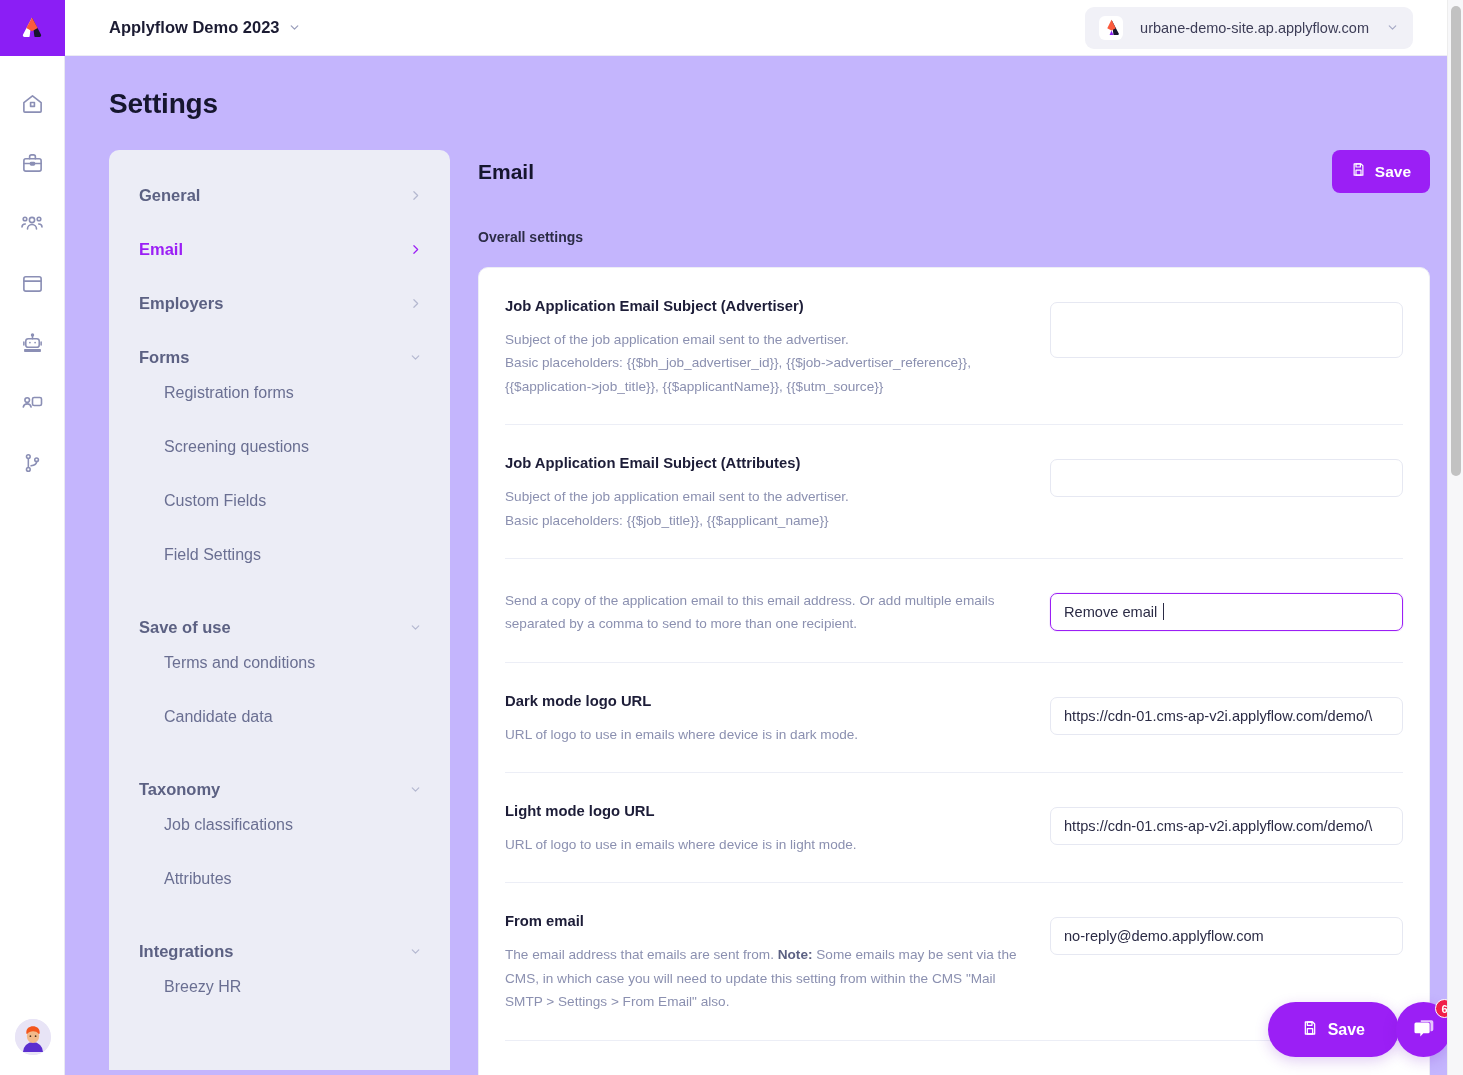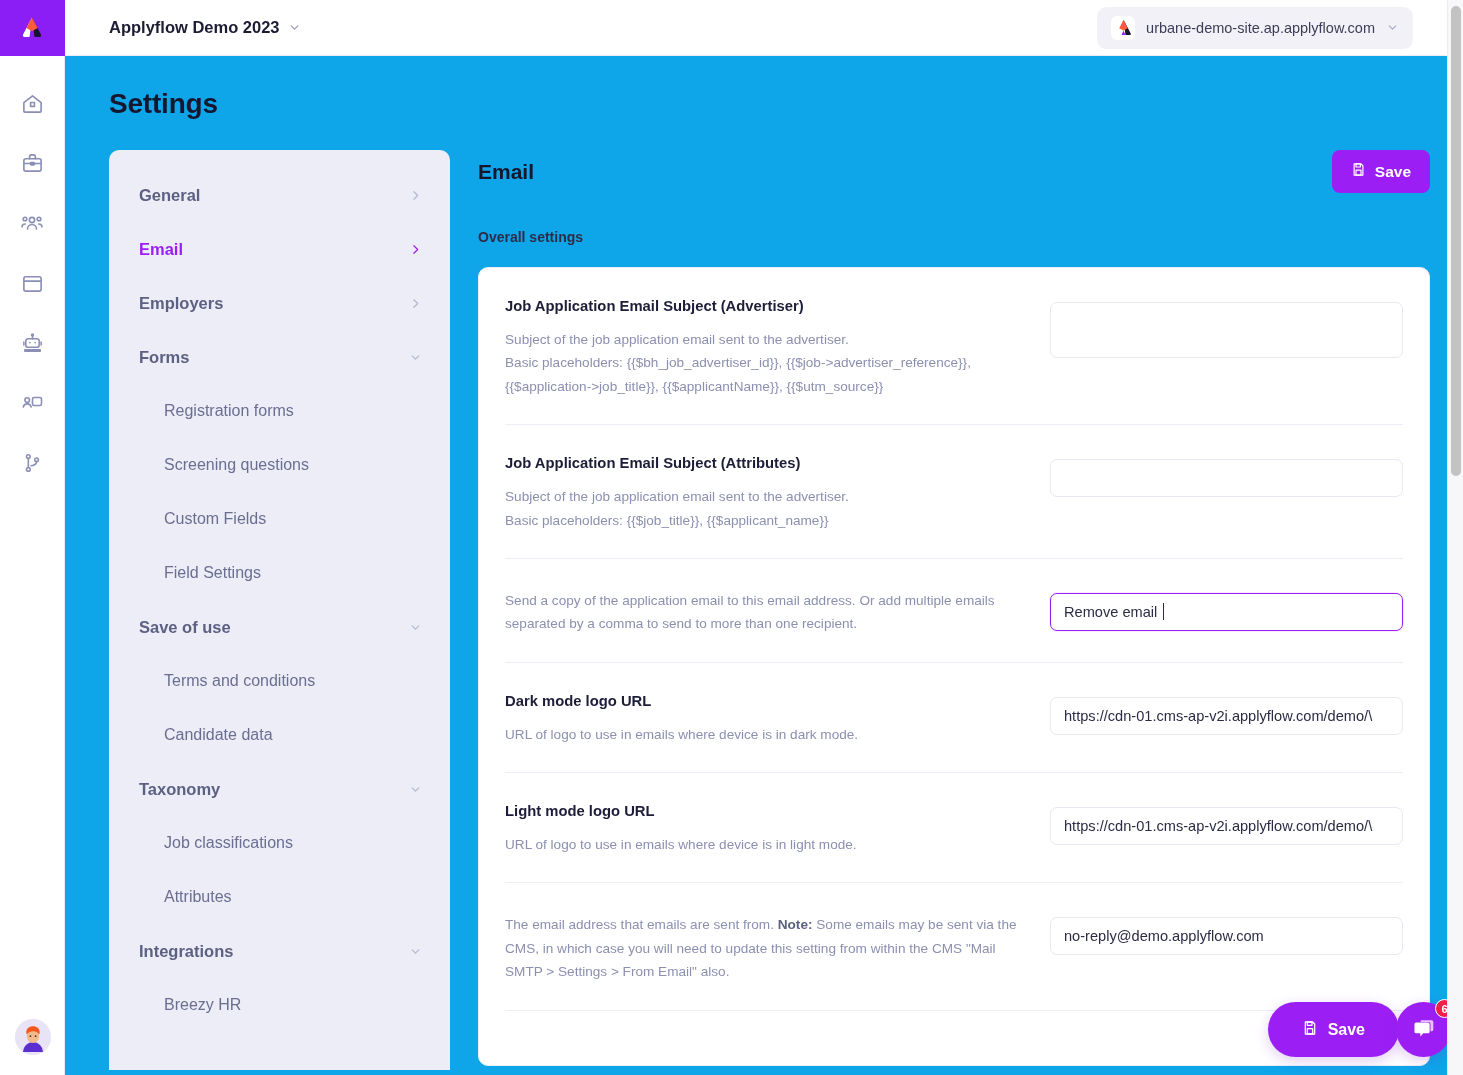--- a/index.html
+++ b/index.html
@@ -32,35 +32,35 @@
   }
   .rail-ico svg { display: block; }
   .rail-avatar {
     position: absolute; left: 15px; bottom: 20px;
     width: 36px; height: 36px; border-radius: 50%;
     background: #e8e4f6; overflow: hidden;
     display: flex; align-items: flex-end; justify-content: center;
   }
 
   
-  .right { flex: 1 1 auto; height: 1075px; position: relative; background: #0ea5e9; }
+  .right { flex: 1 1 auto; height: 1075px; position: relative; background: #c4b5fd; }
 
   .topbar {
     height: 56px; background: #ffffff;
     display: flex; align-items: center; justify-content: space-between;
     padding: 0 22px 0 44px;
     border-bottom: 1px solid #ececf4;
   }
   .tenant {
     display: flex; align-items: center; gap: 8px;
     font-size: 16.5px; font-weight: 700; color: #1c1c33; cursor: pointer;
   }
   .tenant .chev { color: #9b9fbc; display: flex; }
   .site-pill {
-    display: flex; align-items: center; gap: 11px;
+    display: flex; align-items: center; gap: 17px;
     background: #f1f1f7; border-radius: 9px;
     padding: 9px 14px; cursor: pointer; margin-right: 28px;
   }
   .site-pill .site-logo { width: 24px; height: 24px; background:#fff; border-radius:6px; display:flex;align-items:center;justify-content:center;}
   .site-pill .site-txt { font-size: 14.5px; color: #3d3d57; }
   .site-pill .chev { color: #a7abc6; display:flex; }
 
   
   .page { padding: 32px 0 0 44px; height: 1019px; position: relative; }
   .page-title { font-size: 28px; font-weight: 700; color: #16162e; letter-spacing: -0.2px; margin-bottom: 30px; }
@@ -77,21 +77,21 @@
   }
   .nav-group {
     display: flex; align-items: center; justify-content: space-between;
     padding: 0 28px 0 30px; height: 54px; cursor: pointer;
   }
   .nav-group .lbl { font-size: 16.5px; font-weight: 700; color: #5c6183; }
   .nav-group.active .lbl { color: #9b1ff5; }
   .nav-group .arrow { color: #b4b8d0; display:flex; }
   .nav-group.active .arrow { color: #9b1ff5; }
   .nav-sub {
-    padding: 0 28px 0 55px; height: 54px; display: flex; align-items: center; cursor: pointer;
+    padding: 0 28px 0 55px; height: 54px; display: flex; cursor: pointer;
   }
   .nav-sub .lbl { font-size: 16px; color: #6a6f92; }
 
   
   .main { flex: 1 1 auto; padding-left: 28px; padding-right: 33px; position: relative; }
   .main-head { display: flex; align-items: flex-start; justify-content: space-between; }
   .main-title { font-size: 21px; font-weight: 700; color: #16162e; padding-top: 10px; }
   .btn-save {
     background: #9b1ff5; color: #fff; border: none; border-radius: 8px;
     padding: 0 19px; height: 43px; display: inline-flex; align-items: center; gap: 9px;
@@ -466,20 +466,21 @@
                 <div class="field-right">
                   <div class="inp">
                     <span class="inp-text-wrap">
                       <span>https://cdn-01.cms-ap-v2i.applyflow.com/demo/\</span>
                     </span>
                   </div>
                 </div>
               </div>
               <div class="field-row">
                 <div class="field-left">
+                  <div class="field-label">From email</div>
                   <div class="field-help">The email address that emails are sent from. <b>Note:</b> Some emails may be sent via the CMS, in which case you will need to update this setting from within the CMS "Mail SMTP &gt; Settings &gt; From Email" also.</div>
                 </div>
                 <div class="field-right">
                   <div class="inp">
                     <span class="inp-text-wrap">
                       <span>no-reply@demo.applyflow.com</span>
                     </span>
                   </div>
                 </div>
               </div>

